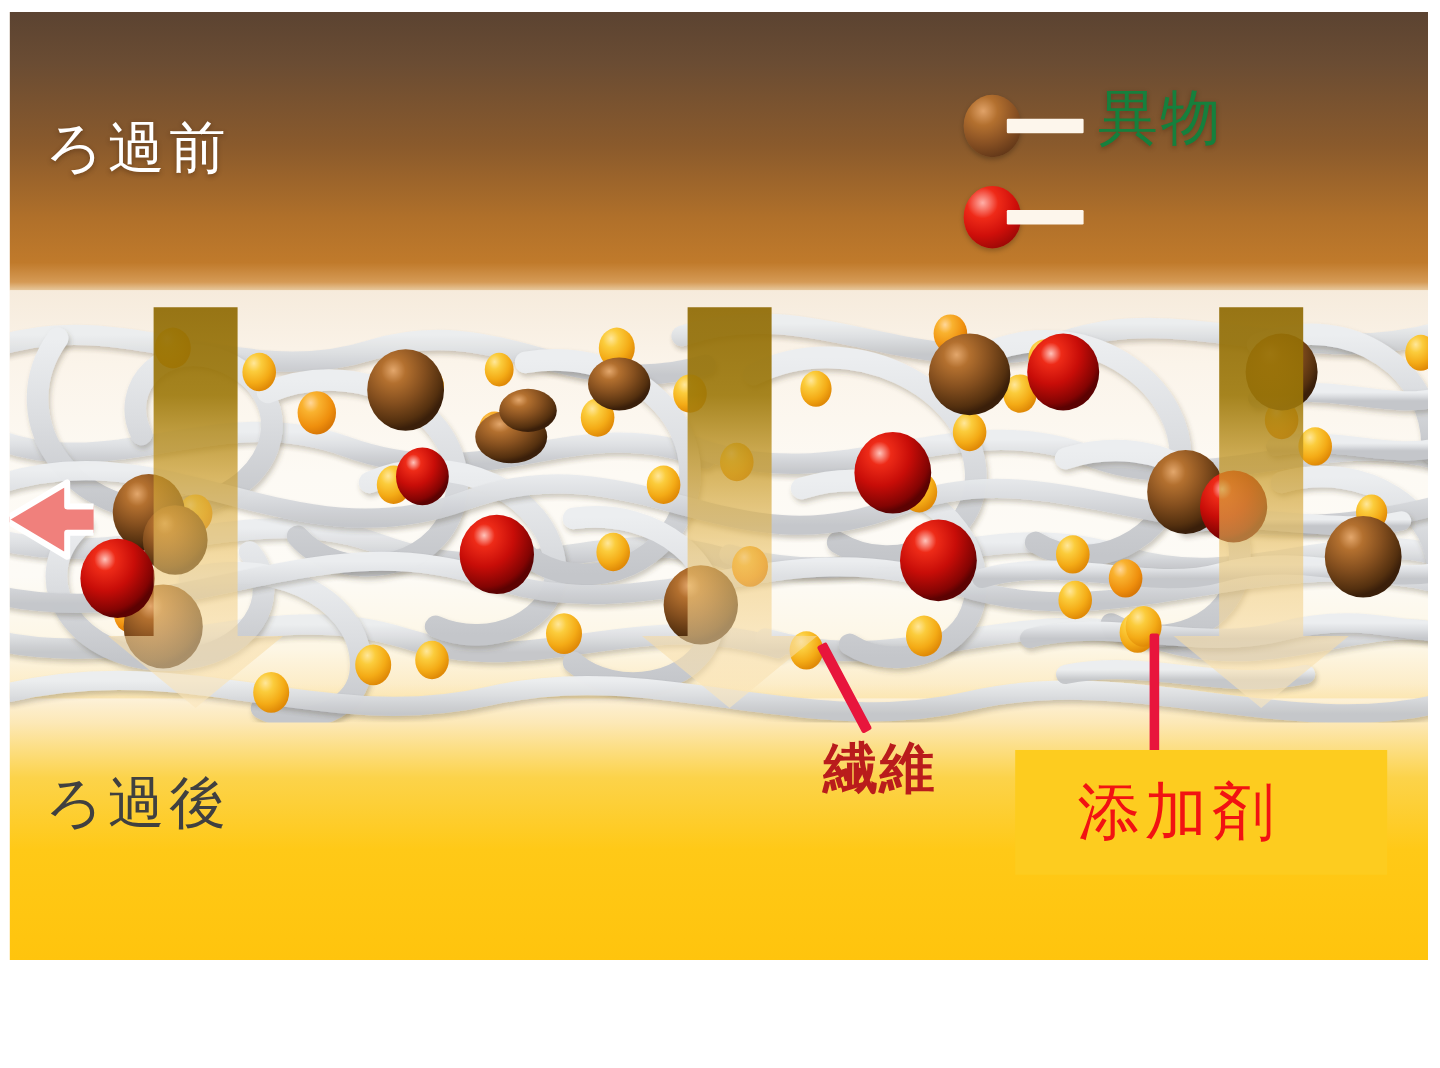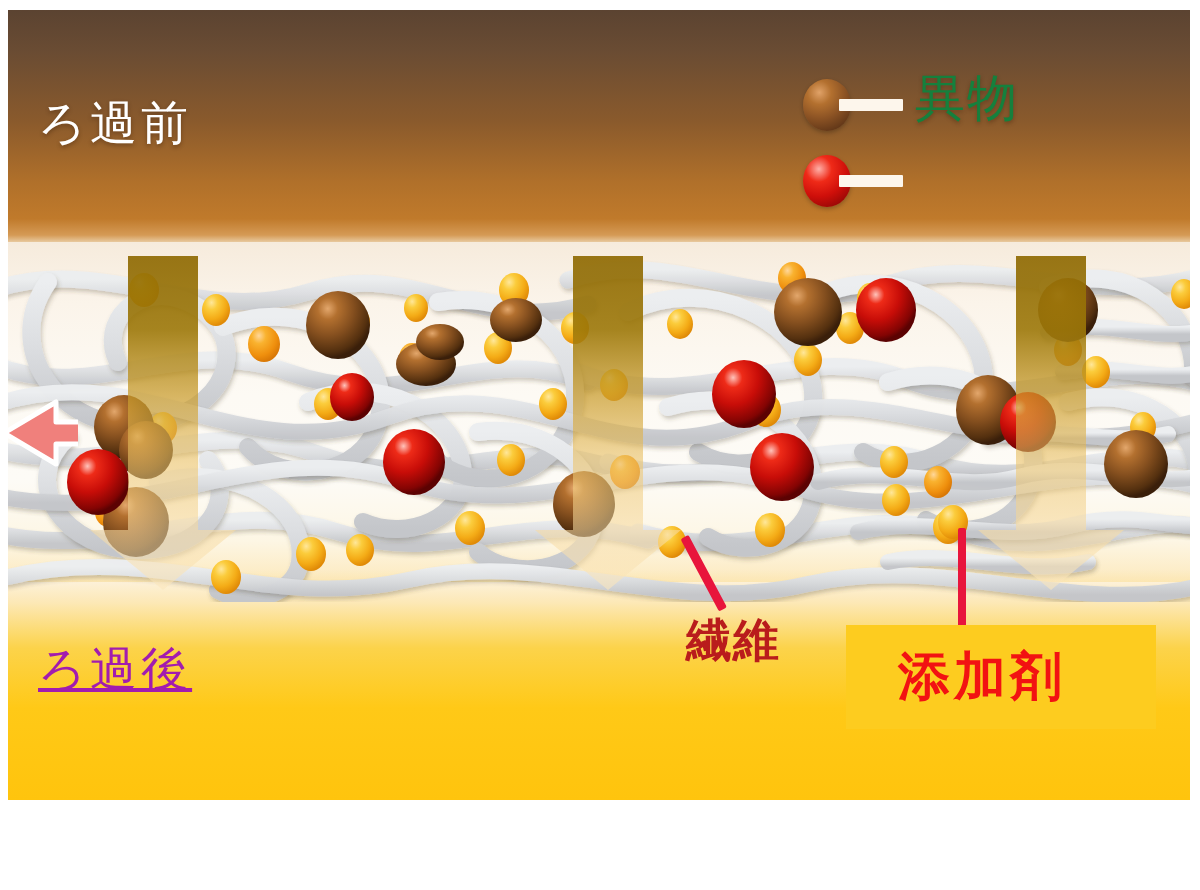--- a/index.html
+++ b/index.html
@@ -30,21 +30,21 @@
     position:absolute;left:0;top:560px;width:100%;height:230px;
     background:linear-gradient(to bottom,rgba(252,232,186,0) 0%,rgba(252,221,139,0.55) 14%,#fcd34a 34%,#ffc917 60%,#ffc40d 100%);
   }
 
   
   .lbl-before{
     position:absolute;left:30px;top:82px;font-size:47px;color:#ffffff;letter-spacing:4px;
     text-shadow:0 2px 4px rgba(60,30,10,.45);
   }
   .lbl-after{
-    position:absolute;left:30px;top:628px;font-size:47px;color:#a21caf;letter-spacing:4px;text-decoration:underline;
+    position:absolute;left:30px;top:628px;font-size:47px;color:#404040;letter-spacing:4px;
   }
 
   
   #legend{position:absolute;left:795px;top:55px;width:400px;}
   .leg-row{position:relative;height:76px;}
   .leg-sphere{
     position:absolute;left:0;top:14px;width:48px;height:52px;border-radius:50%;
   }
   .leg-sphere.brown{
     background:radial-gradient(circle at 34% 26%,#e0a268 0%,#b3702f 24%,#8c5324 52%,#5a3216 86%,#3c2110 100%);
@@ -70,21 +70,21 @@
 
   
   .ptr{position:absolute;background:#e8153c;border-radius:2px;}
   .lbl-fiber{
     position:absolute;left:678px;top:600px;font-size:46px;color:#b91c1c;letter-spacing:1px;font-weight:bold;
   }
   .box-additive{
     position:absolute;left:838px;top:615px;width:310px;height:104px;background:#fdcc1f;
   }
   .lbl-additive{
-    position:absolute;left:890px;top:632px;font-size:52px;color:#f21212;letter-spacing:4px;font-weight:bold;
+    position:absolute;left:890px;top:632px;font-size:52px;color:#f21212;letter-spacing:4px;font-weight:normal;
   }
   
   .pink-frag{position:absolute;left:-10px;top:388px;}
 </style>
 </head>
 <body>
 
 <div id="stage">
   <div id="frame">
 

